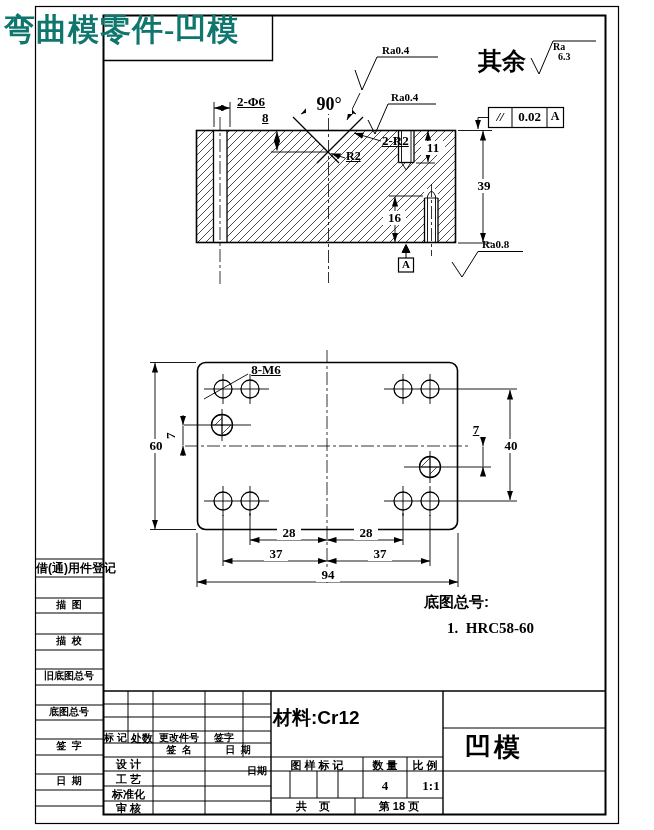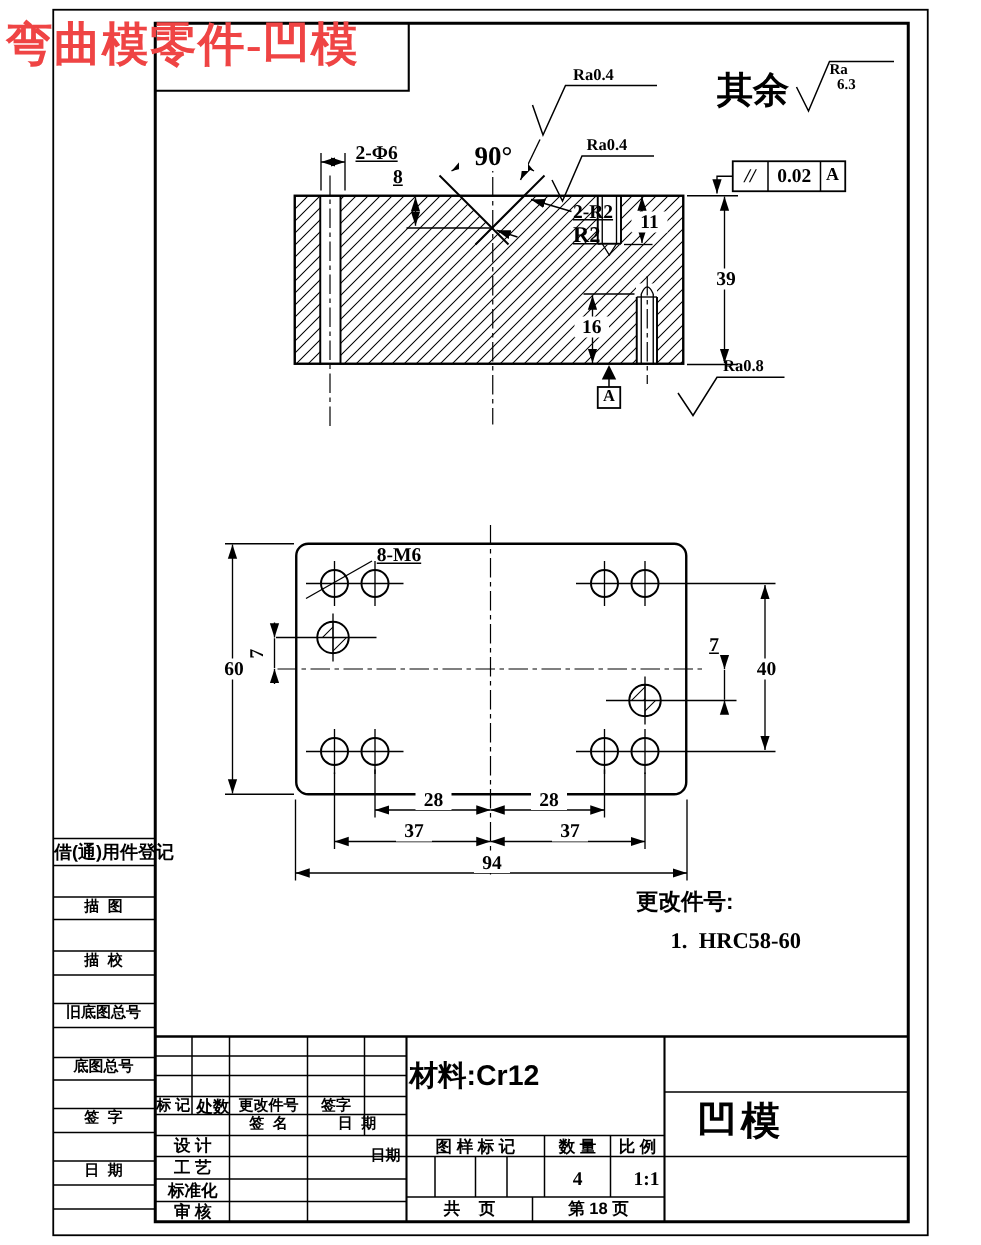--- a/index.html
+++ b/index.html
@@ -5,21 +5,21 @@
   html,body{margin:0;padding:0;background:#fff;}
   .page{position:relative;width:654px;height:830px;background:#fff;overflow:hidden;
         font-family:"Liberation Sans",sans-serif;}
   svg{position:absolute;left:0;top:0;}
   .t{position:absolute;color:#000;font:bold 13px "Liberation Serif",serif;
      white-space:pre;line-height:1.05;}
   .c{text-align:center;}
   .wbg{background:#fff;padding:0 1px;}
   .u{text-decoration:underline;}
   .cjk{font-family:"Liberation Sans",sans-serif;font-weight:bold;}
-  .red{color:#ef4444;font-family:"Liberation Serif",serif;font-weight:bold;letter-spacing:1px;}
+  .red{color:#0f766e;font-family:"Liberation Serif",serif;font-weight:bold;letter-spacing:1px;}
 </style>
 </head>
 <body>
 
 <div class="page">
 
 <svg width="654" height="830" viewBox="0 0 654 830">
 <defs>
   <pattern id="h" width="8" height="8" patternUnits="userSpaceOnUse">
     <path d="M-2,2 l4,-4 M0,8 l8,-8 M6,10 l4,-4" stroke="#000" stroke-width="0.7" fill="none"></path>
@@ -218,21 +218,21 @@
 <div class="t cjk" style="left:478px;top:48px;font-size:24px;">其余</div>
 <div class="t" style="left:553px;top:42px;font-size:10px;">Ra</div>
 <div class="t" style="left:558px;top:52px;font-size:10px;">6.3</div>
 
 <div class="t u" style="left:237px;top:95px;font-size:13px;">2-Φ6</div>
 <div class="t u" style="left:262px;top:111px;font-size:13px;">8</div>
 <div class="t c wbg" style="left:306px;top:95px;width:44px;font-size:18px;">90°</div>
 <div class="t" style="left:382px;top:45px;font-size:11px;">Ra0.4</div>
 <div class="t" style="left:391px;top:92px;font-size:11px;">Ra0.4</div>
 <div class="t u" style="left:382px;top:134px;font-size:13px;">2-R2</div>
-<div class="t u" style="left:346px;top:150px;font-size:15px;margin-left:36px;">R2</div>
+<div class="t u" style="left:346px;top:150px;font-size:12px;">R2</div>
 <div class="t c wbg" style="left:421px;top:141px;width:22px;font-size:13px;">11</div>
 <div class="t c wbg" style="left:472px;top:179px;width:22px;font-size:13px;">39</div>
 <div class="t c wbg" style="left:383px;top:211px;width:21px;font-size:13px;">16</div>
 <div class="t c" style="left:399px;top:259px;width:14px;font-size:11px;">A</div>
 <div class="t" style="left:482px;top:239px;font-size:11px;">Ra0.8</div>
 
 <div class="t c" style="left:488px;top:110px;width:24px;font-size:13px;font-style:italic;">//</div>
 <div class="t c" style="left:512px;top:110px;width:35px;font-size:13px;">0.02</div>
 <div class="t c" style="left:547px;top:110px;width:16px;font-size:12px;">A</div>
 
@@ -240,21 +240,21 @@
 <div class="t c wbg" style="left:143px;top:439px;width:24px;font-size:13px;">60</div>
 <div class="t" style="left:168px;top:429px;font-size:13px;transform:rotate(-90deg);">7</div>
 <div class="t c wbg" style="left:498px;top:439px;width:24px;font-size:13px;">40</div>
 <div class="t c u" style="left:468px;top:423px;width:16px;font-size:13px;">7</div>
 <div class="t c wbg" style="left:277px;top:526px;width:22px;font-size:13px;">28</div>
 <div class="t c wbg" style="left:354px;top:526px;width:22px;font-size:13px;">28</div>
 <div class="t c wbg" style="left:264px;top:547px;width:22px;font-size:13px;">37</div>
 <div class="t c wbg" style="left:368px;top:547px;width:22px;font-size:13px;">37</div>
 <div class="t c wbg" style="left:316px;top:568px;width:22px;font-size:13px;">94</div>
 
-<div class="t cjk" style="left:424px;top:594px;font-size:15px;">更改件号:</div>
+<div class="t cjk" style="left:424px;top:594px;font-size:15px;">底图总号:</div>
 <div class="t" style="left:447px;top:621px;font-size:15px;">1.  HRC58-60</div>
 
 <div class="t cjk" style="left:273px;top:708px;font-size:19px;">材料:Cr12</div>
 <div class="t cjk" style="left:465px;top:734px;font-size:26px;letter-spacing:3px;">凹模</div>
 
 <div class="t cjk c" style="left:103px;top:733px;width:25px;font-size:10px;">标 记</div>
 <div class="t cjk c" style="left:128px;top:733px;width:28px;font-size:11px;">处数</div>
 <div class="t cjk c" style="left:153px;top:733px;width:52px;font-size:10px;">更改件号</div>
 <div class="t cjk c" style="left:205px;top:733px;width:38px;font-size:10px;">签字</div>
 <div class="t cjk c" style="left:243px;top:766px;width:28px;font-size:10px;">日期</div>

